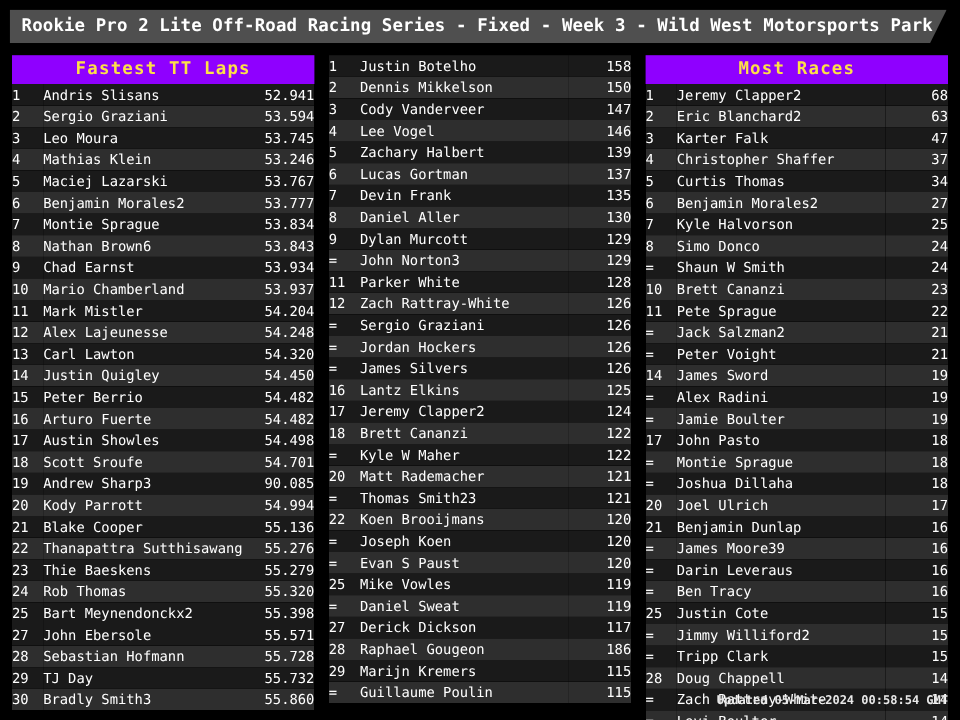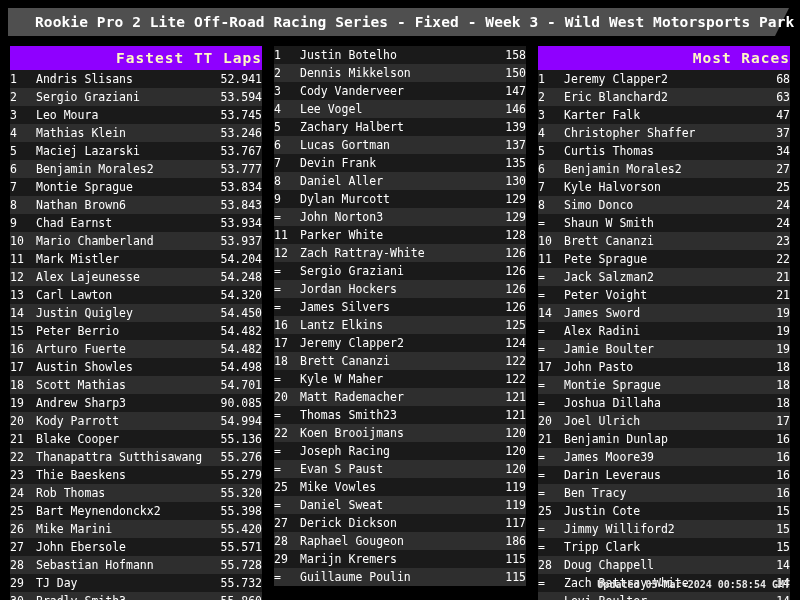--- a/index.html
+++ b/index.html
@@ -33,41 +33,41 @@
     height: 28px;
     width: 781px;
     background: #4f4f4f;
     
     clip-path: polygon(0 0, 100% 0, calc(100% - 14px) 100%, 0 100%);
   }
   .title-bar .txt {
     position: relative;
     z-index: 2;
     line-height: 28px;
-    padding-left: 27px;
+    padding-left: 10px;
     font-size: 14.5px;
     font-weight: bold;
     color: #ffffff;
     white-space: nowrap;
     letter-spacing: 0.1px;
   }
   
   .columns {
     display: flex;
     gap: 12px;
     padding: 0 2px;
   }
   .col {
     width: 252px;
     flex: 0 0 252px;
   }
   .col-head {
     background: #8f00ff;
-    color: #fef9c3;
-    text-align: right;
+    color: #fde047;
+    text-align: center;
     font-size: 14.5px;
     font-weight: bold;
     height: 24px;
     line-height: 24px;
     letter-spacing: 1px;
   }
   table.rank {
     width: 100%;
     border-collapse: collapse;
     font-size: 11.5px;
@@ -205,21 +205,21 @@
               <td class="name">Arturo Fuerte</td>
               <td class="val">54.482</td>
             </tr>
             <tr class="odd">
               <td class="pos">17</td>
               <td class="name">Austin Showles</td>
               <td class="val">54.498</td>
             </tr>
             <tr class="even">
               <td class="pos">18</td>
-              <td class="name">Scott Mathias</td>
+              <td class="name">Scott Sroufe</td>
               <td class="val">54.701</td>
             </tr>
             <tr class="odd">
               <td class="pos">19</td>
               <td class="name">Andrew Sharp3</td>
               <td class="val">90.085</td>
             </tr>
             <tr class="even">
               <td class="pos">20</td>
               <td class="name">Kody Parrott</td>
@@ -243,25 +243,20 @@
             <tr class="even">
               <td class="pos">24</td>
               <td class="name">Rob Thomas</td>
               <td class="val">55.320</td>
             </tr>
             <tr class="odd">
               <td class="pos">25</td>
               <td class="name">Bart Meynendonckx2</td>
               <td class="val">55.398</td>
             </tr>
-            <tr class="even">
-              <td class="pos">26</td>
-              <td class="name">Mike Marini</td>
-              <td class="val">55.420</td>
-            </tr>
             <tr class="odd">
               <td class="pos">27</td>
               <td class="name">John Ebersole</td>
               <td class="val">55.571</td>
             </tr>
             <tr class="even">
               <td class="pos">28</td>
               <td class="name">Sebastian Hofmann</td>
               <td class="val">55.728</td>
             </tr>
@@ -387,21 +382,21 @@
               <td class="name">Thomas Smith23</td>
               <td class="val">121</td>
             </tr>
             <tr class="even">
               <td class="pos">22</td>
               <td class="name">Koen Brooijmans</td>
               <td class="val">120</td>
             </tr>
             <tr class="odd">
               <td class="pos">=</td>
-              <td class="name">Joseph Racing</td>
+              <td class="name">Joseph Koen</td>
               <td class="val">120</td>
             </tr>
             <tr class="even">
               <td class="pos">=</td>
               <td class="name">Evan S Paust</td>
               <td class="val">120</td>
             </tr>
             <tr class="odd">
               <td class="pos">25</td>
               <td class="name">Mike Vowles</td>

